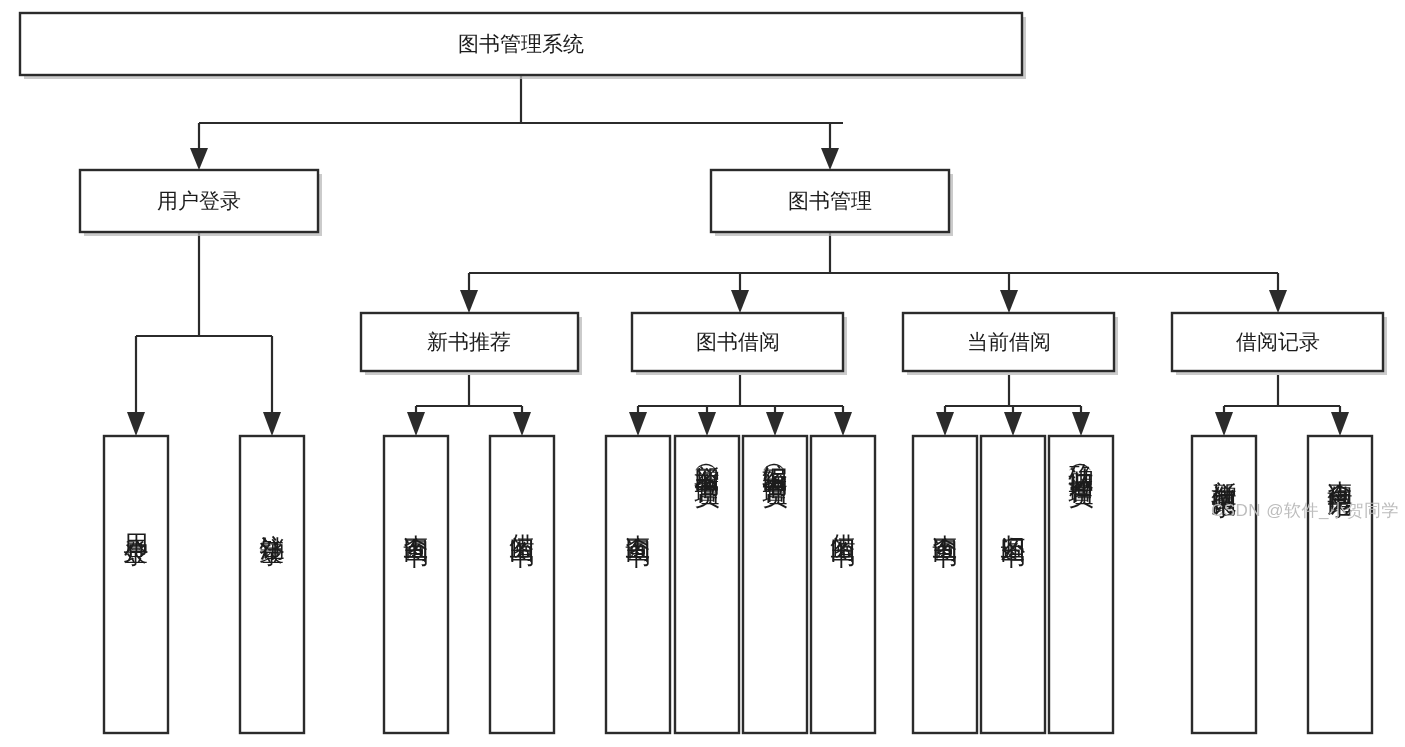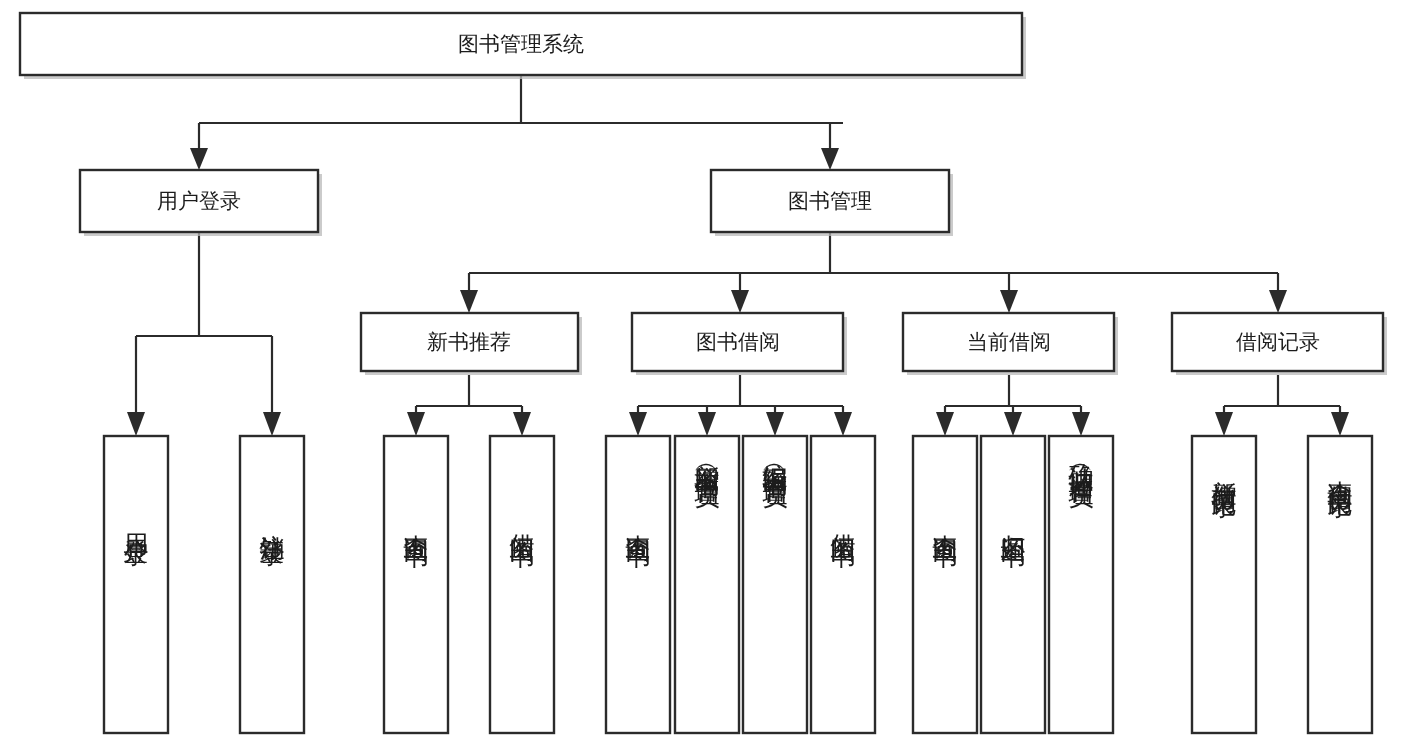--- a/index.html
+++ b/index.html
@@ -239,13 +239,14 @@
     <span class="vert-label" style="margin-top:8px;">确认归还（管理员）</span>
   </div>
 
   <div class="vert-label-wrap" style="left:1192px; top:436px; width:64px; height:297px;">
     <span class="vert-label" style="margin-top:24px;">新增借阅记录</span>
   </div>
   <div class="vert-label-wrap" style="left:1308px; top:436px; width:64px; height:297px;">
     <span class="vert-label" style="margin-top:24px;">查询借阅记录</span>
   </div>
 
+  <div class="watermark">CSDN @软件_小贺同学</div>
 </div>
 
 </body></html>

